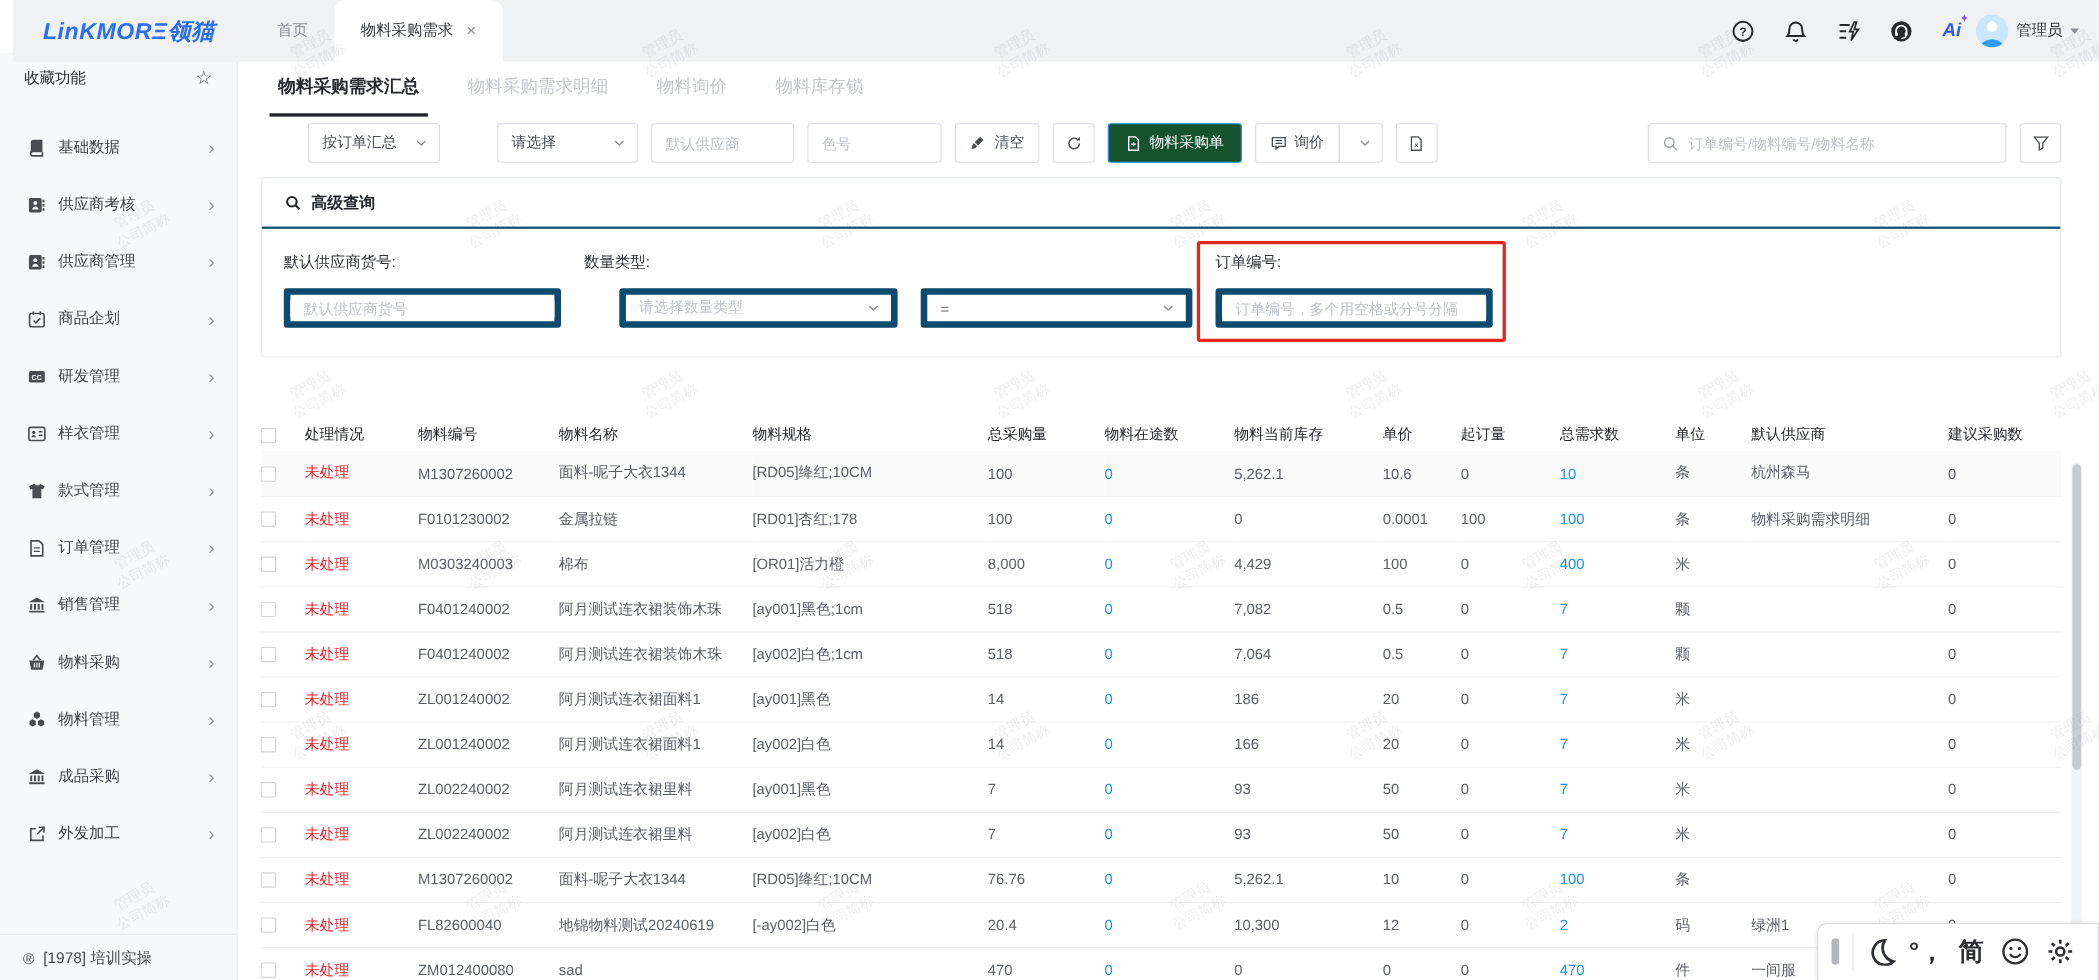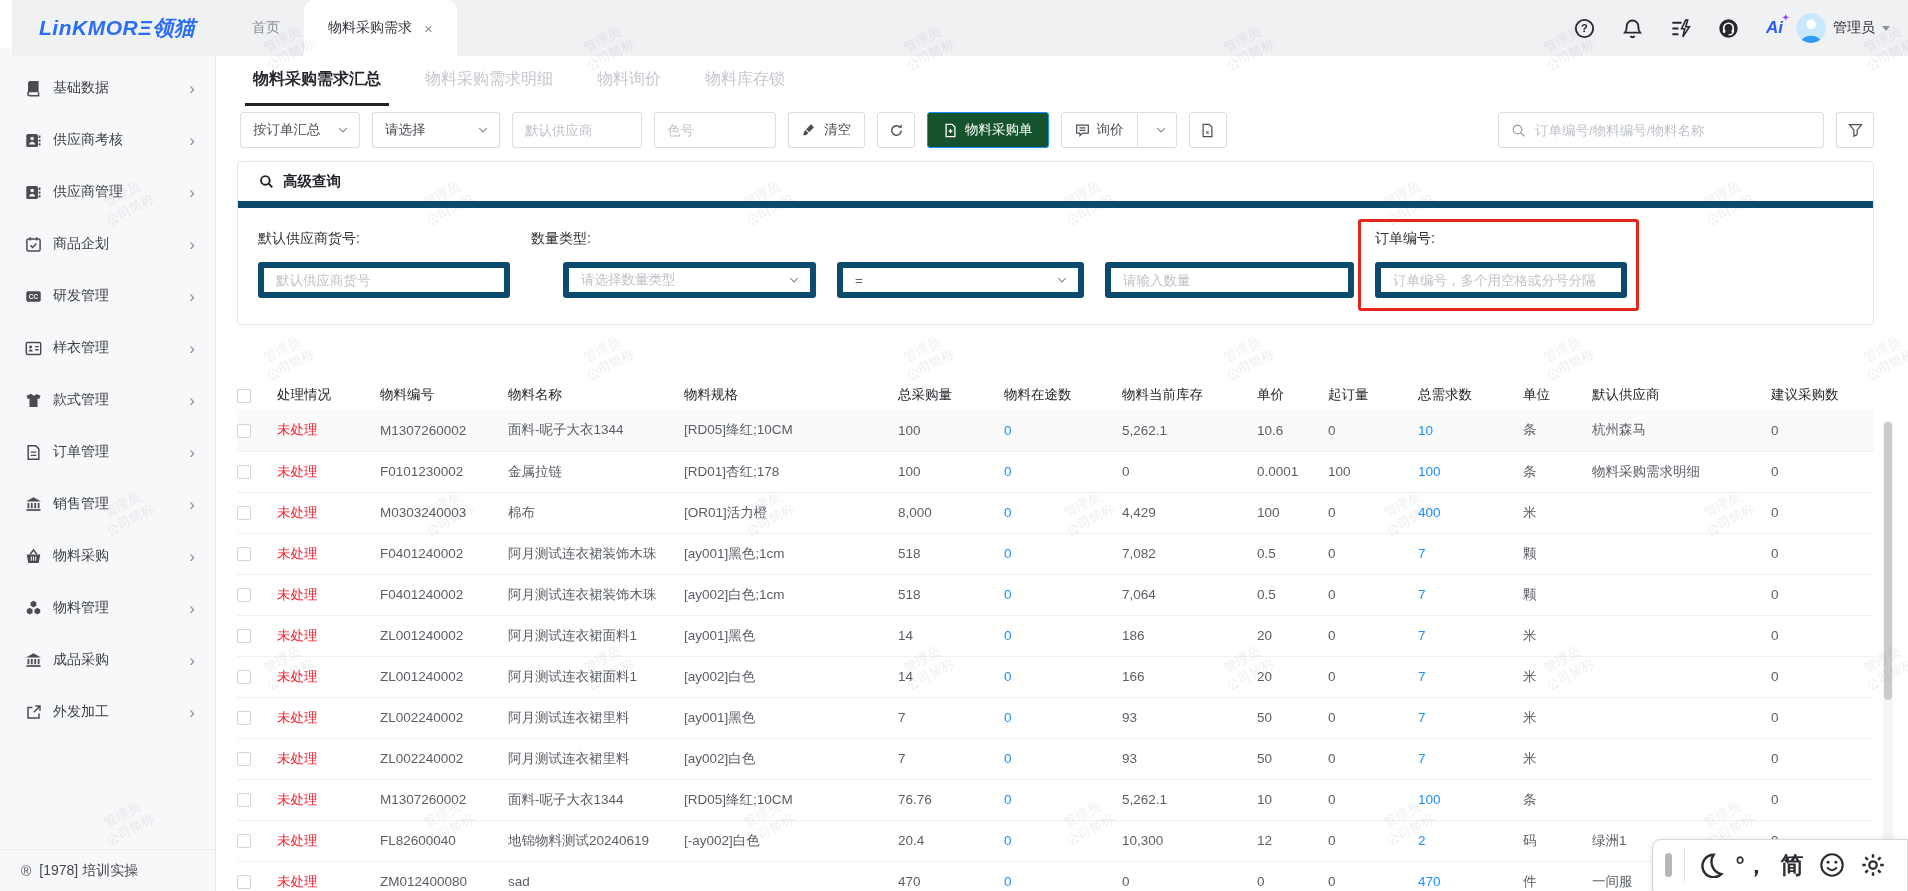--- a/index.html
+++ b/index.html
@@ -48,21 +48,21 @@
   
   .main { position:absolute; left:216px; top:48px; right:0; bottom:0; background:#fff; overflow:hidden; }
   .page-tabs { display:flex; gap:44px; padding-left:37px; height:62px; align-items:center; }
   .ptab { font-size:16px; color:#c4c7cd; position:relative; height:100%; display:flex; align-items:center; cursor:pointer; }
   .ptab.active { color:#26282d; font-weight:bold; }
   .ptab.active::after { content:""; position:absolute; left:-8px; right:-8px; bottom:4px; height:3px; background:#1f2126; }
   
   .toolbar { display:flex; align-items:center; gap:12px; padding:2px 34px 0 24px; }
   .ctrl, .btn { height:36px; border:1px solid #d9dce2; border-radius:3px; background:#fff;
     display:inline-flex; align-items:center; font-size:13.5px; color:#4a4e55; flex:0 0 auto; }
-  .select { padding:0 10px 0 12px; justify-content:space-between; cursor:pointer; }
+  .select { padding:0 10px 0 12px; justify-content:space-between; cursor:pointer;margin-left:40px; }
   .sel-1 { width:120px; } .sel-2 { width:128px; }
   .chev-dn { width:12px; height:12px; color:#8a8e95; display:inline-flex; margin-left:8px; }
   .chev-dn svg { width:100%; height:100%; }
   .tb-input { padding:0; }
   .tb-input input { border:none; outline:none; width:100%; height:100%; padding:0 12px; font-size:13.5px;
     color:#606266; font-family:inherit; background:transparent; }
   .tb-input input::placeholder { color:#bfc3c9; }
   .in-1 { width:130px; } .in-2 { width:122px; }
   .btn { padding:0 13px; gap:7px; cursor:pointer; }
   .btn .bicon { width:15px; height:15px; display:inline-flex; }
@@ -74,21 +74,21 @@
   .split .btn.arrow-part { border-radius:0 3px 3px 0; margin-left:-1px; width:40px; justify-content:center; padding:0; }
   .search-box { margin-left:auto; width:326px; height:36px; border:1px solid #d9dce2; border-radius:3px;
     display:flex; align-items:center; gap:9px; padding:0 12px; }
   .search-box .bicon { width:15px; height:15px; color:#9ea3aa; display:inline-flex; flex:0 0 auto; }
   .search-box .bicon svg { width:100%; height:100%; }
   .search-box input { flex:1; border:none; outline:none; font-size:13.5px; color:#606266; font-family:inherit; }
   .search-box input::placeholder { color:#bfc3c9; }
   
   .adv { margin:13px 34px 0 21px; border:1px solid #e2e5ea; border-radius:4px; }
   .adv-head { height:46px; display:flex; align-items:center; gap:9px; padding:0 21px;
-    border-bottom:7px solid #0c4a6e; font-weight:bold; font-size:14.5px; color:#1f2227; }
+    border-bottom:2px solid #0c4a6e; font-weight:bold; font-size:14.5px; color:#1f2227; }
   .adv-head .bicon { width:15px; height:15px; color:#1f2227; display:inline-flex; }
   .adv-head .bicon svg { width:100%; height:100%; }
   .adv-body { padding:22px 20px 26px; display:flex; align-items:flex-start; }
   .fgroup { display:flex; flex-direction:column; }
   .fgroup label { font-size:14px; color:#2f3237; margin-bottom:14px; }
   .f-in { height:36px; border:6px solid #0c4a6e; border-radius:3px; display:flex; align-items:center; background:#fff; }
   .f-in input { border:none; outline:none; width:100%; padding:0 12px; font-size:13.5px; color:#606266; font-family:inherit; }
   .f-in input::placeholder { color:#bfc3c9; }
   .f-sel { justify-content:space-between; padding:0 10px 0 12px; color:#606266; cursor:pointer; }
   .g1 { width:252px; margin-right:21px; }
@@ -179,20 +179,24 @@
             <path d="M2.4 14.9a7 7 0 0 1 11.2 0 8 8 0 0 1-11.2 0z" fill="#2f9bf7"></path>
           </svg>
         </span>
       <span class="user-name">管理员</span>
       <span class="caret"></span>
     </span>
   </div>
 </header>
 
 <aside class="sidebar">
+  <div class="fav">
+    <span>收藏功能</span>
+    <span class="star">☆</span>
+  </div>
   <nav class="menu" id="menu">
       <div class="mitem">
         <span class="micon"><svg viewBox="0 0 16 16">
             <path fill="currentColor" d="M4.6 1h8.2v10.6H4.7c-.8 0-1.4.3-1.9.8V3a2 2 0 0 1 1.8-2z"></path>
             <path fill="none" stroke="currentColor" stroke-width="1.4" d="M12.8 11.6v3.2H4.7a2 2 0 0 1 0-4"></path>
           </svg></span>
         <span>基础数据</span>
         <span class="chev">›</span>
       </div>
       <div class="mitem">
@@ -439,23 +443,20 @@
                 </svg>
               </span>
           </div>
           <div class="f-in f-sel w247">
             <span>=</span>
             <span class="chev-dn">
                 <svg viewBox="0 0 16 16">
                   <path fill="none" stroke="currentColor" stroke-width="1.6" d="M3 5.5l5 5 5-5"></path>
                 </svg>
               </span>
-          </div>
-          <div class="f-in w249">
-            <input placeholder="请输入数量" style="">
           </div>
         </div>
       </div>
       <div class="fgroup g3">
         <div class="red-frame"></div>
         <label>订单编号:</label>
         <div class="f-in">
           <input placeholder="订单编号，多个用空格或分号分隔" style="">
         </div>
       </div>

